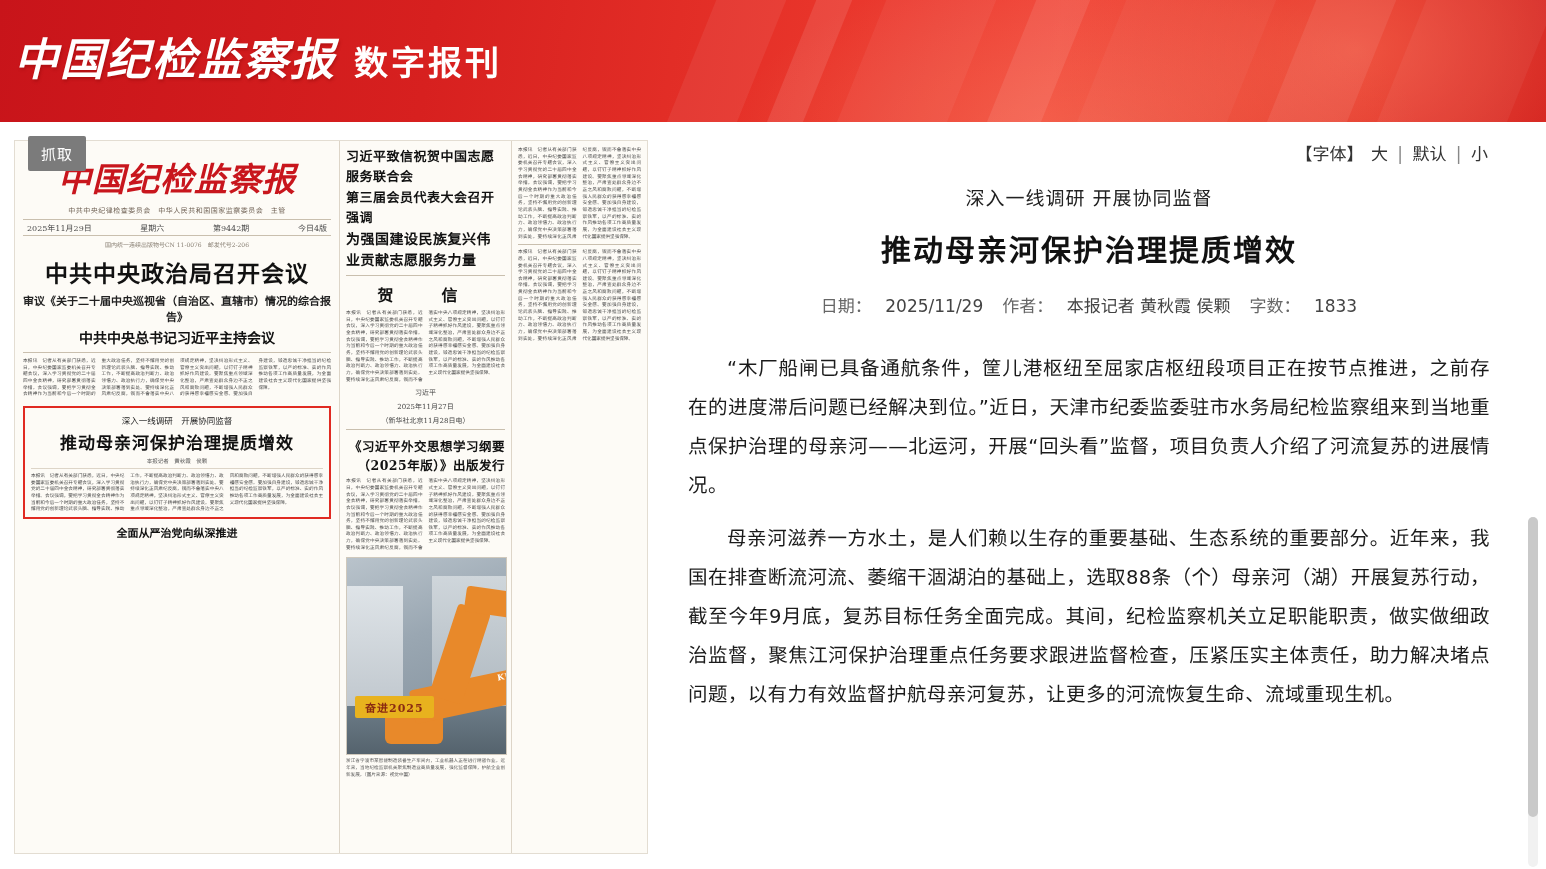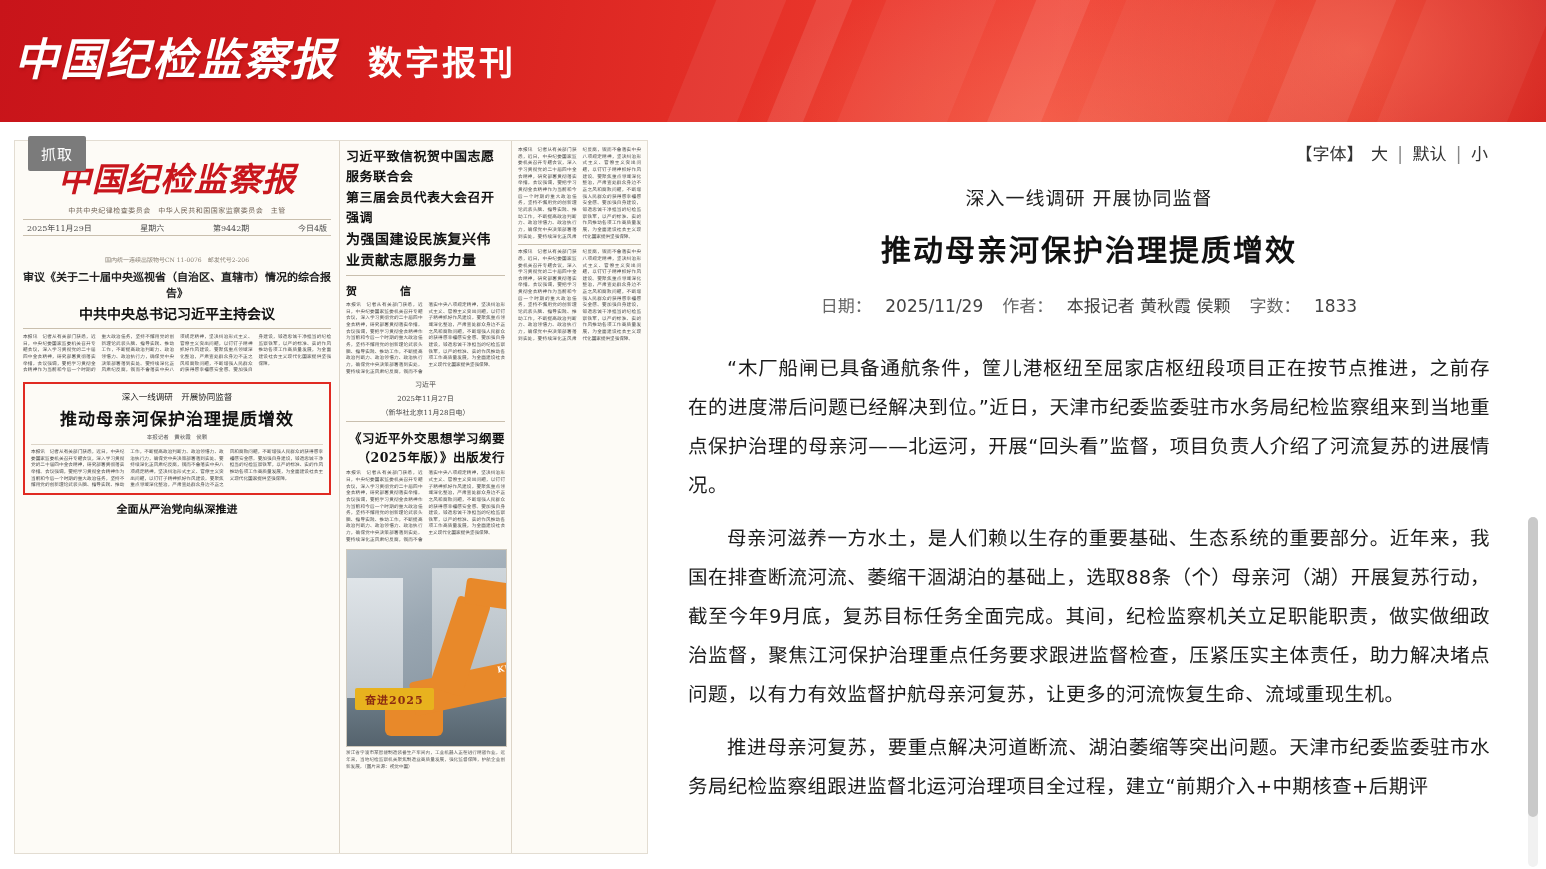--- a/index.html
+++ b/index.html
@@ -60,21 +60,21 @@
   .masthead .logo-text {
     font-family: "DejaVu Serif", "Liberation Serif", serif;
     font-weight: bold;
     font-size: 44px;
     color: #ffffff;
     letter-spacing: 2px;
     text-shadow: 1px 2px 3px rgba(120,0,0,0.35);
     font-style: italic;
   }
   .masthead .sub-text {
-    margin-left: 32px;
+    margin-left: 18px;
     font-family: Liberation Mono, monospace;
     font-size: 34px;
     color: #ffffff;
     letter-spacing: 3px;
     font-weight: bold;
   }
 
   
   .content {
     position: relative;
@@ -140,21 +140,21 @@
     margin-bottom: 4px;
   }
   .np-meta {
     display: flex;
     justify-content: space-between;
     font-size: 8px;
     color: #4b4b4b;
     border-top: 1px solid #c9bfae;
     border-bottom: 1px solid #c9bfae;
     padding: 2px 4px;
-    margin-bottom: 19px;
+    margin-bottom: 4px;
   }
   .np-meta2 {
     text-align: center;
     font-size: 6px;
     color: #8a8175;
     margin-bottom: 4px;
   }
   .np-headline {
     text-align: center;
     font-size: 23px;
@@ -221,21 +221,22 @@
   .np-mid-head {
     font-size: 13px;
     font-weight: bold;
     color: #111;
     line-height: 1.5;
     letter-spacing: 0.5px;
     margin-bottom: 2px;
   }
   .np-mid-head.big { font-size: 14px; }
   .np-hexin {
-    font-size: 11px;
+    text-align: center;
+    font-size: 16px;
     font-weight: bold;
     letter-spacing: 16px;
     margin: 6px 0 4px;
     color: #111;
   }
   .np-rule { border-top: 1px solid #c9bfae; margin: 4px 0; }
   .np-signoff {
     text-align: center;
     font-size: 7px;
     color: #444;
@@ -421,20 +422,21 @@
           <div class="np-title">中国纪检监察报</div>
           <div class="np-org">中共中央纪律检查委员会　中华人民共和国国家监察委员会　主管</div>
           <div class="np-meta">
             <span>2025年11月29日</span>
             <span>星期六</span>
             <span>第9442期</span>
             <span>今日4版</span>
           </div>
           <div class="np-meta2">国内统一连续出版物号CN 11-0076　邮发代号2-206</div>
 
+          <div class="np-headline">中共中央政治局召开会议</div>
           <div class="np-sub">审议《关于二十届中央巡视省（自治区、直辖市）情况的综合报告》</div>
           <div class="np-sub2">中共中央总书记习近平主持会议</div>
 
           <div class="np-body">本报讯　记者从有关部门获悉，近日，中央纪委国家监委机关召开专题会议，深入学习贯彻党的二十届四中全会精神，研究部署贯彻落实举措。会议强调，要把学习贯彻全会精神作为当前和今后一个时期的重大政治任务，坚持不懈用党的创新理论武装头脑、指导实践、推动工作，不断提高政治判断力、政治领悟力、政治执行力，确保党中央决策部署落到实处。要持续深化正风肃纪反腐，锲而不舍落实中央八项规定精神，坚决纠治形式主义、官僚主义突出问题，以钉钉子精神抓好作风建设。要聚焦重点领域深化整治，严肃查处群众身边不正之风和腐败问题，不断增强人民群众的获得感幸福感安全感。要加强自身建设，锻造忠诚干净担当的纪检监察铁军，以严的标准、实的作风推动各项工作高质量发展，为全面建设社会主义现代化国家提供坚强保障。</div>
 
           <div class="np-red-box">
             <div class="rb-kicker">深入一线调研　开展协同监督</div>
             <div class="rb-title">推动母亲河保护治理提质增效</div>
             <div class="rb-byline">本报记者　黄秋霞　侯颗</div>
             <div class="np-body three">本报讯　记者从有关部门获悉，近日，中央纪委国家监委机关召开专题会议，深入学习贯彻党的二十届四中全会精神，研究部署贯彻落实举措。会议强调，要把学习贯彻全会精神作为当前和今后一个时期的重大政治任务，坚持不懈用党的创新理论武装头脑、指导实践、推动工作，不断提高政治判断力、政治领悟力、政治执行力，确保党中央决策部署落到实处。要持续深化正风肃纪反腐，锲而不舍落实中央八项规定精神，坚决纠治形式主义、官僚主义突出问题，以钉钉子精神抓好作风建设。要聚焦重点领域深化整治，严肃查处群众身边不正之风和腐败问题，不断增强人民群众的获得感幸福感安全感。要加强自身建设，锻造忠诚干净担当的纪检监察铁军，以严的标准、实的作风推动各项工作高质量发展，为全面建设社会主义现代化国家提供坚强保障。</div>
@@ -505,21 +507,20 @@
         </div>
         <div>
           <span class="k">字数：</span>
           <span class="v">1833</span>
         </div>
       </div>
 
       <div class="art-body">
         <p>“木厂船闸已具备通航条件，筐儿港枢纽至屈家店枢纽段项目正在按节点推进，之前存在的进度滞后问题已经解决到位。”近日，天津市纪委监委驻市水务局纪检监察组来到当地重点保护治理的母亲河——北运河，开展“回头看”监督，项目负责人介绍了河流复苏的进展情况。</p>
         <p>母亲河滋养一方水土，是人们赖以生存的重要基础、生态系统的重要部分。近年来，我国在排查断流河流、萎缩干涸湖泊的基础上，选取88条（个）母亲河（湖）开展复苏行动，截至今年9月底，复苏目标任务全面完成。其间，纪检监察机关立足职能职责，做实做细政治监督，聚焦江河保护治理重点任务要求跟进监督检查，压紧压实主体责任，助力解决堵点问题，以有力有效监督护航母亲河复苏，让更多的河流恢复生命、流域重现生机。</p>
-        <p>推进母亲河复苏，要重点解决河道断流、湖泊萎缩等突出问题。天津市纪委监委驻市水务局纪检监察组跟进监督北运河治理项目全过程，建立“前期介入+中期核查+后期评</p>
       </div>
 
       <div class="v-scrollbar">
         <div class="thumb"></div>
       </div>
 
     </div>
   </div>
 </div>
 

